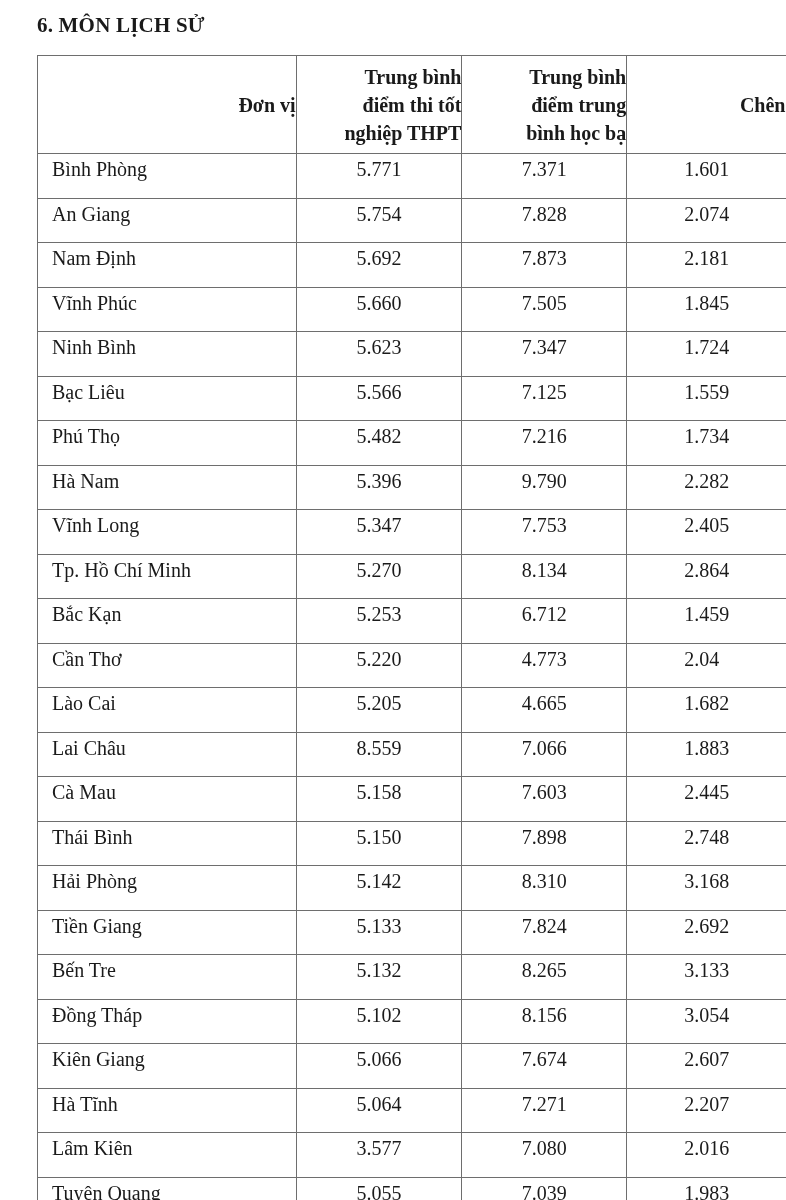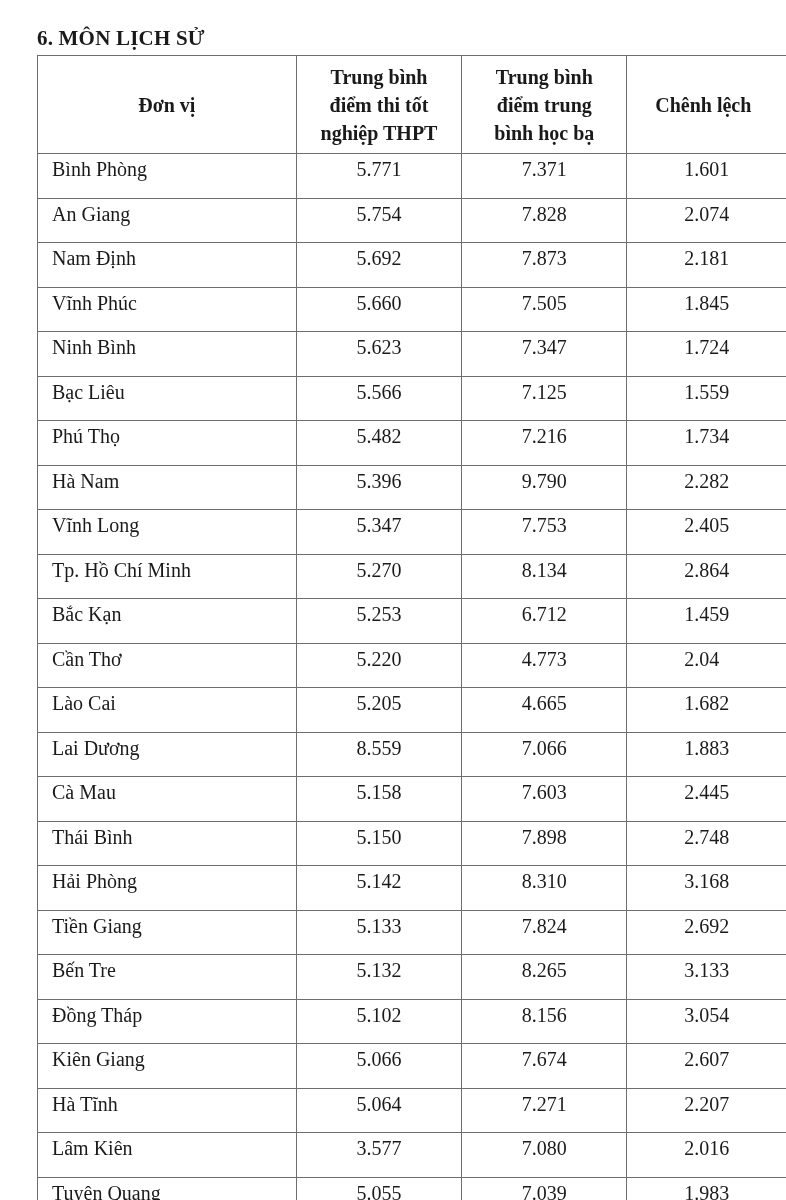--- a/index.html
+++ b/index.html
@@ -11,21 +11,21 @@
       width: 786px;
       height: 1200px;
       overflow: hidden;
       position: relative;
       font-family: "Liberation Serif", "DejaVu Serif", serif;
       color: #1a1a1a;
     }
     .section-title {
       position: absolute;
       left: 37px;
-      top: 26px;
+      top: 13px;
       font-size: 21px;
       font-weight: bold;
       letter-spacing: 0.2px;
       margin: 0;
     }
     .table-wrap {
       position: absolute;
       left: 37px;
       top: 55px;
       width: 800px;
@@ -44,21 +44,21 @@
       padding: 0;
     }
     th {
       height: 97px;
       font-weight: bold;
       font-size: 20px;
       line-height: 28px;
       text-align: center;
       vertical-align: middle;
     }
-    th .hl { display: block; }
+    th .hl { display: block; text-align: right; }
     td {
       height: 40.5px;
       vertical-align: top;
       padding-top: 3px;
       line-height: 24px;
     }
     td.name {
       text-align: left;
       padding-left: 14px;
     }
@@ -173,21 +173,21 @@
           <td class="num">4.773</td>
           <td class="num c4cell">2.04</td>
         </tr>
         <tr>
           <td class="name">Lào Cai</td>
           <td class="num">5.205</td>
           <td class="num">4.665</td>
           <td class="num c4cell">1.682</td>
         </tr>
         <tr>
-          <td class="name">Lai Dương</td>
+          <td class="name">Lai Châu</td>
           <td class="num">8.559</td>
           <td class="num">7.066</td>
           <td class="num c4cell">1.883</td>
         </tr>
         <tr>
           <td class="name">Cà Mau</td>
           <td class="num">5.158</td>
           <td class="num">7.603</td>
           <td class="num c4cell">2.445</td>
         </tr>

